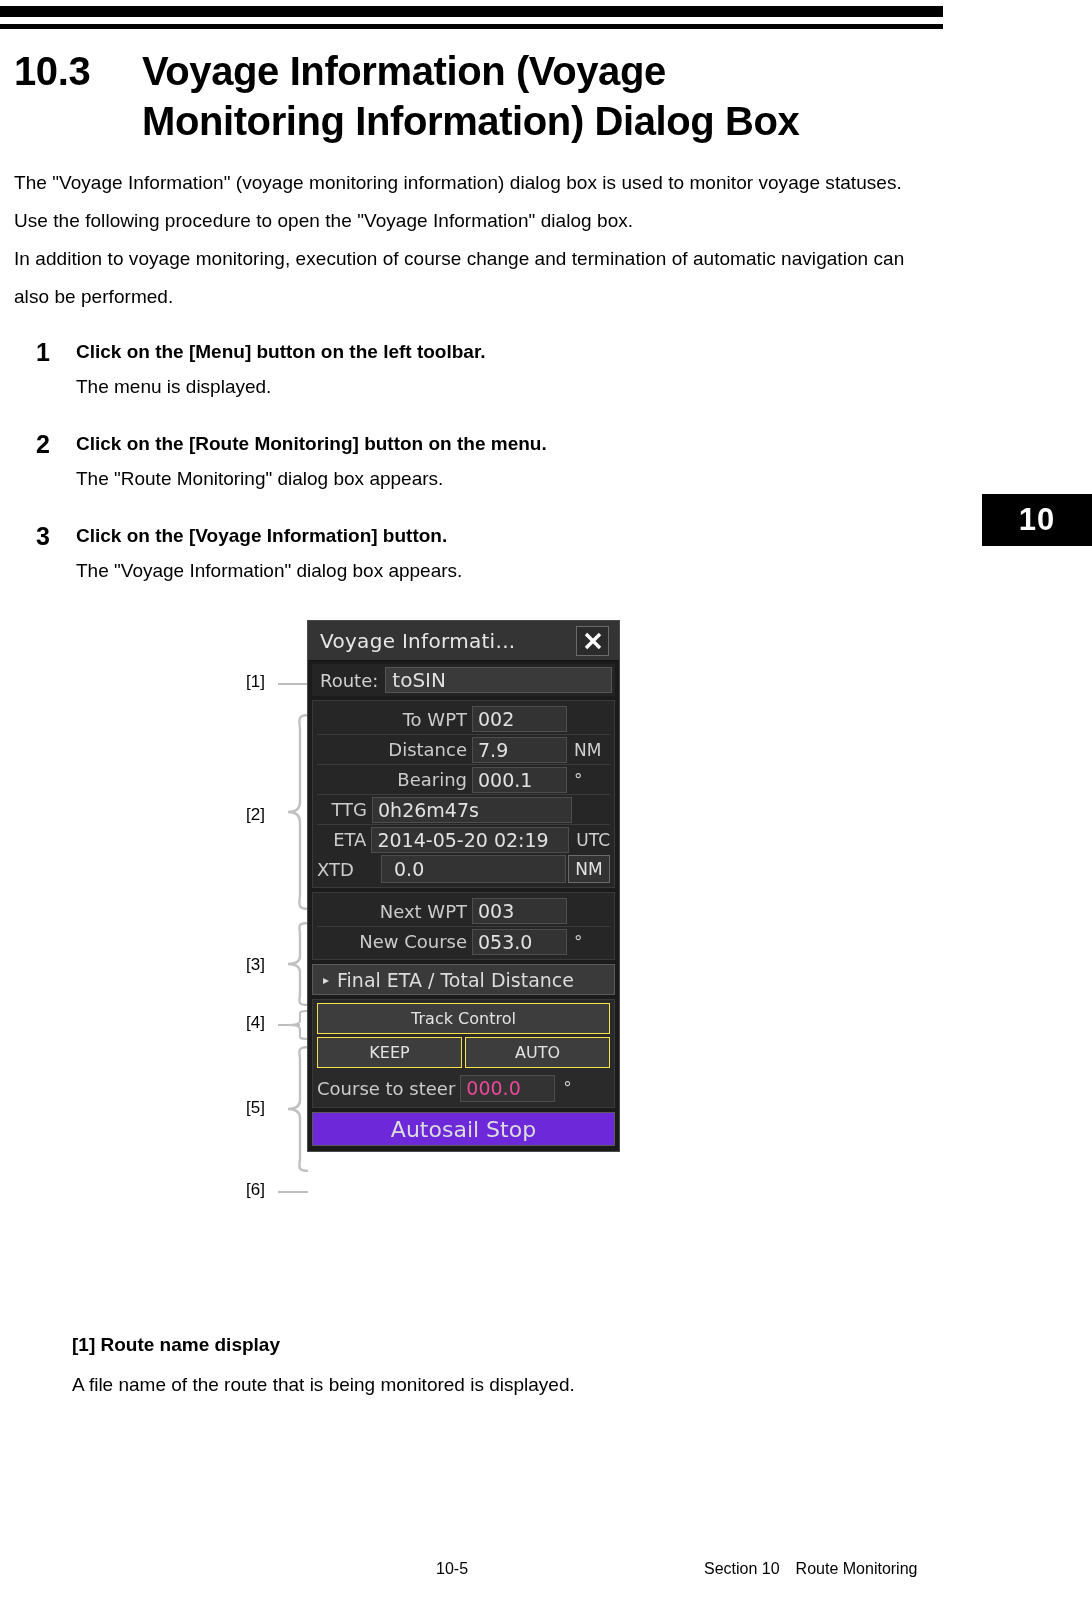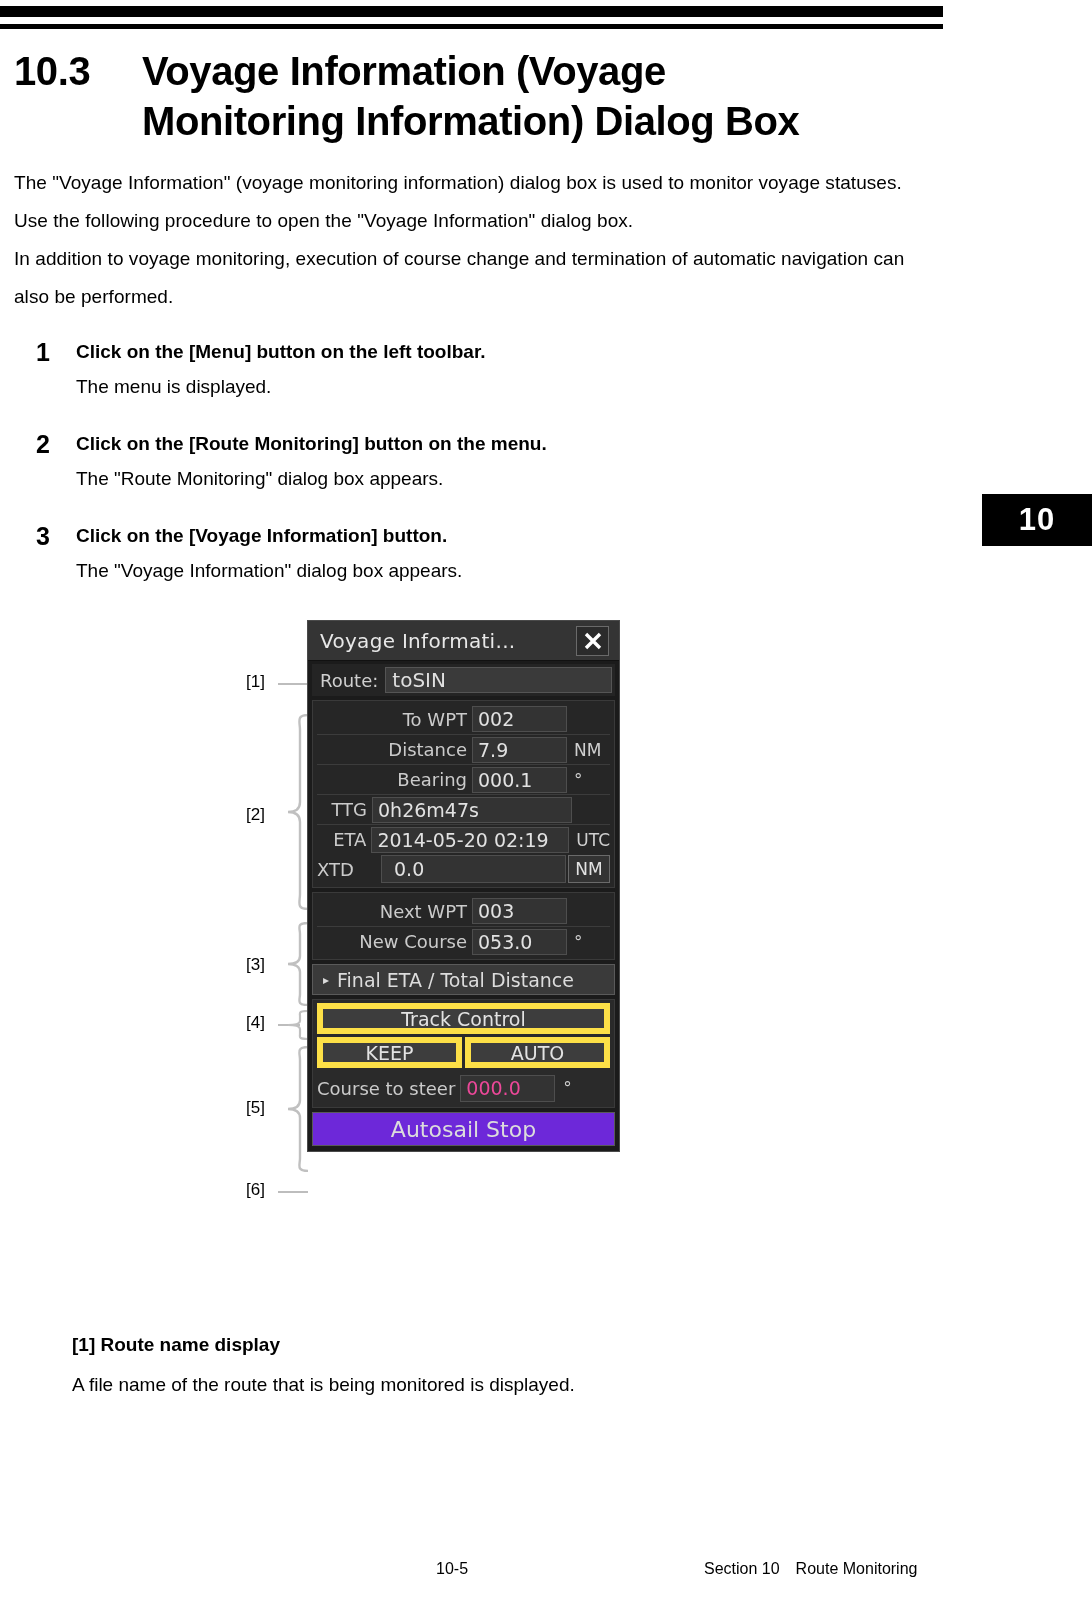--- a/index.html
+++ b/index.html
@@ -151,23 +151,23 @@
   }
 
   .disc-btn {
     height:31px; background:#3a3a3a; border:1px solid #5a5a5a;
     display:flex; align-items:center; padding-left:10px;
     font-size:19px; color:#dcdcdc; margin-bottom:4px;
   }
   .disc-btn .arrow { font-size:12px; margin-right:8px; color:#dcdcdc; }
 
   .btn {
-    background:#3d3d3d; border:6px solid #fde047;
-    display:flex; align-items:center; justify-content:center;
-    font-size:19px; color:#e3e3e3; height:31px;
+    background:#3d3d3d; border:1px solid #fde047;
+    display:flex; align-items:center; justify-content:center;
+    font-size:16px; color:#e3e3e3; height:31px;
   }
   .btn.wide { width:100%; margin-bottom:3px; }
   .btn-pair { display:flex; gap:3px; margin-bottom:4px; }
   .btn-pair .btn { flex:1 1 50%; }
 
   .cts-row { display:flex; align-items:center; height:32px; }
   .cts-row .lab { font-size:18px; color:#cbcbcb; }
   .cts-row .val {
     width:95px; height:27px; background:#333; border:1px solid #4e4e4e;
     display:flex; align-items:center; padding-left:5px;

